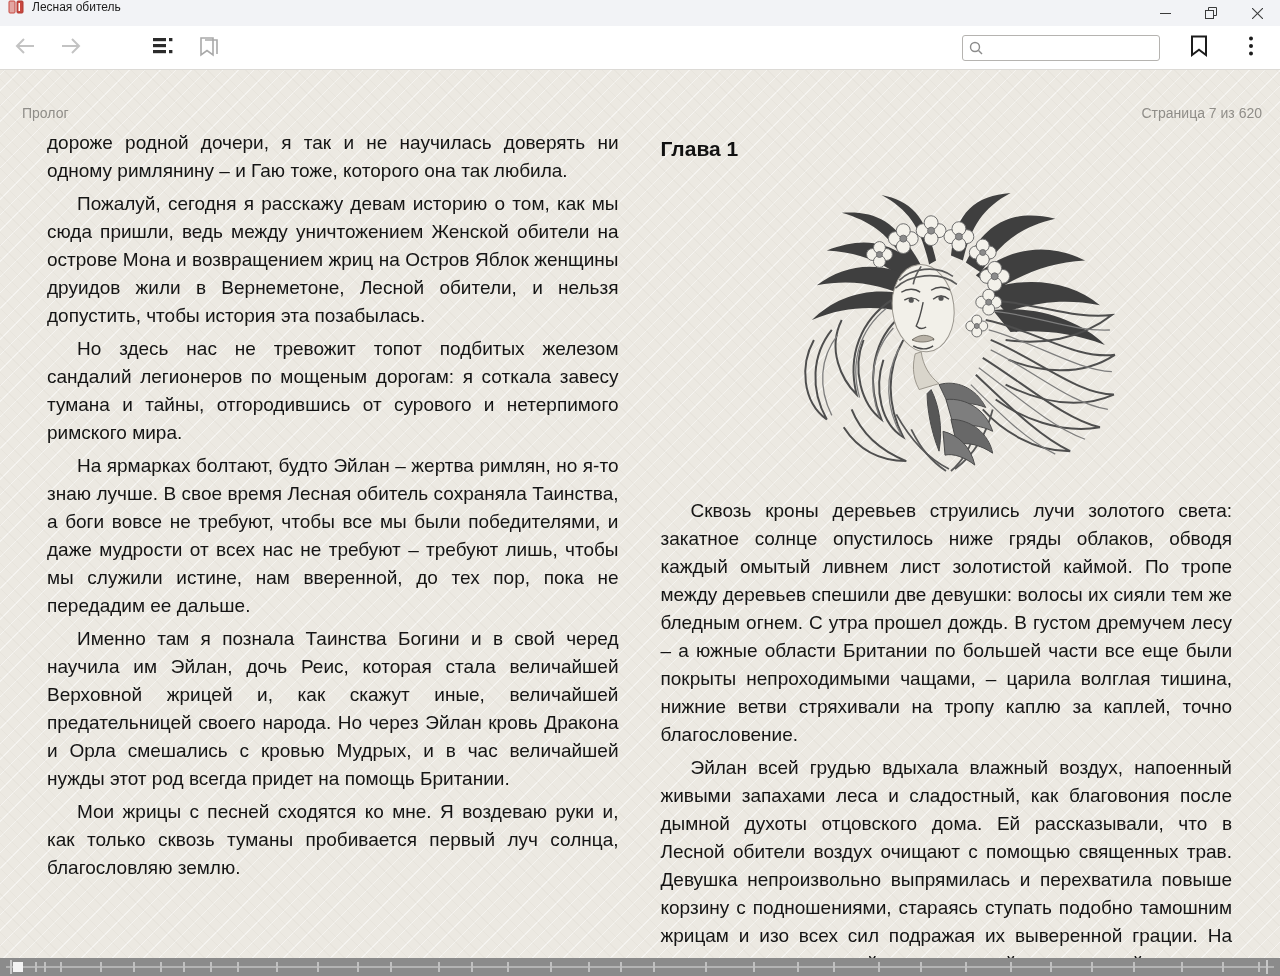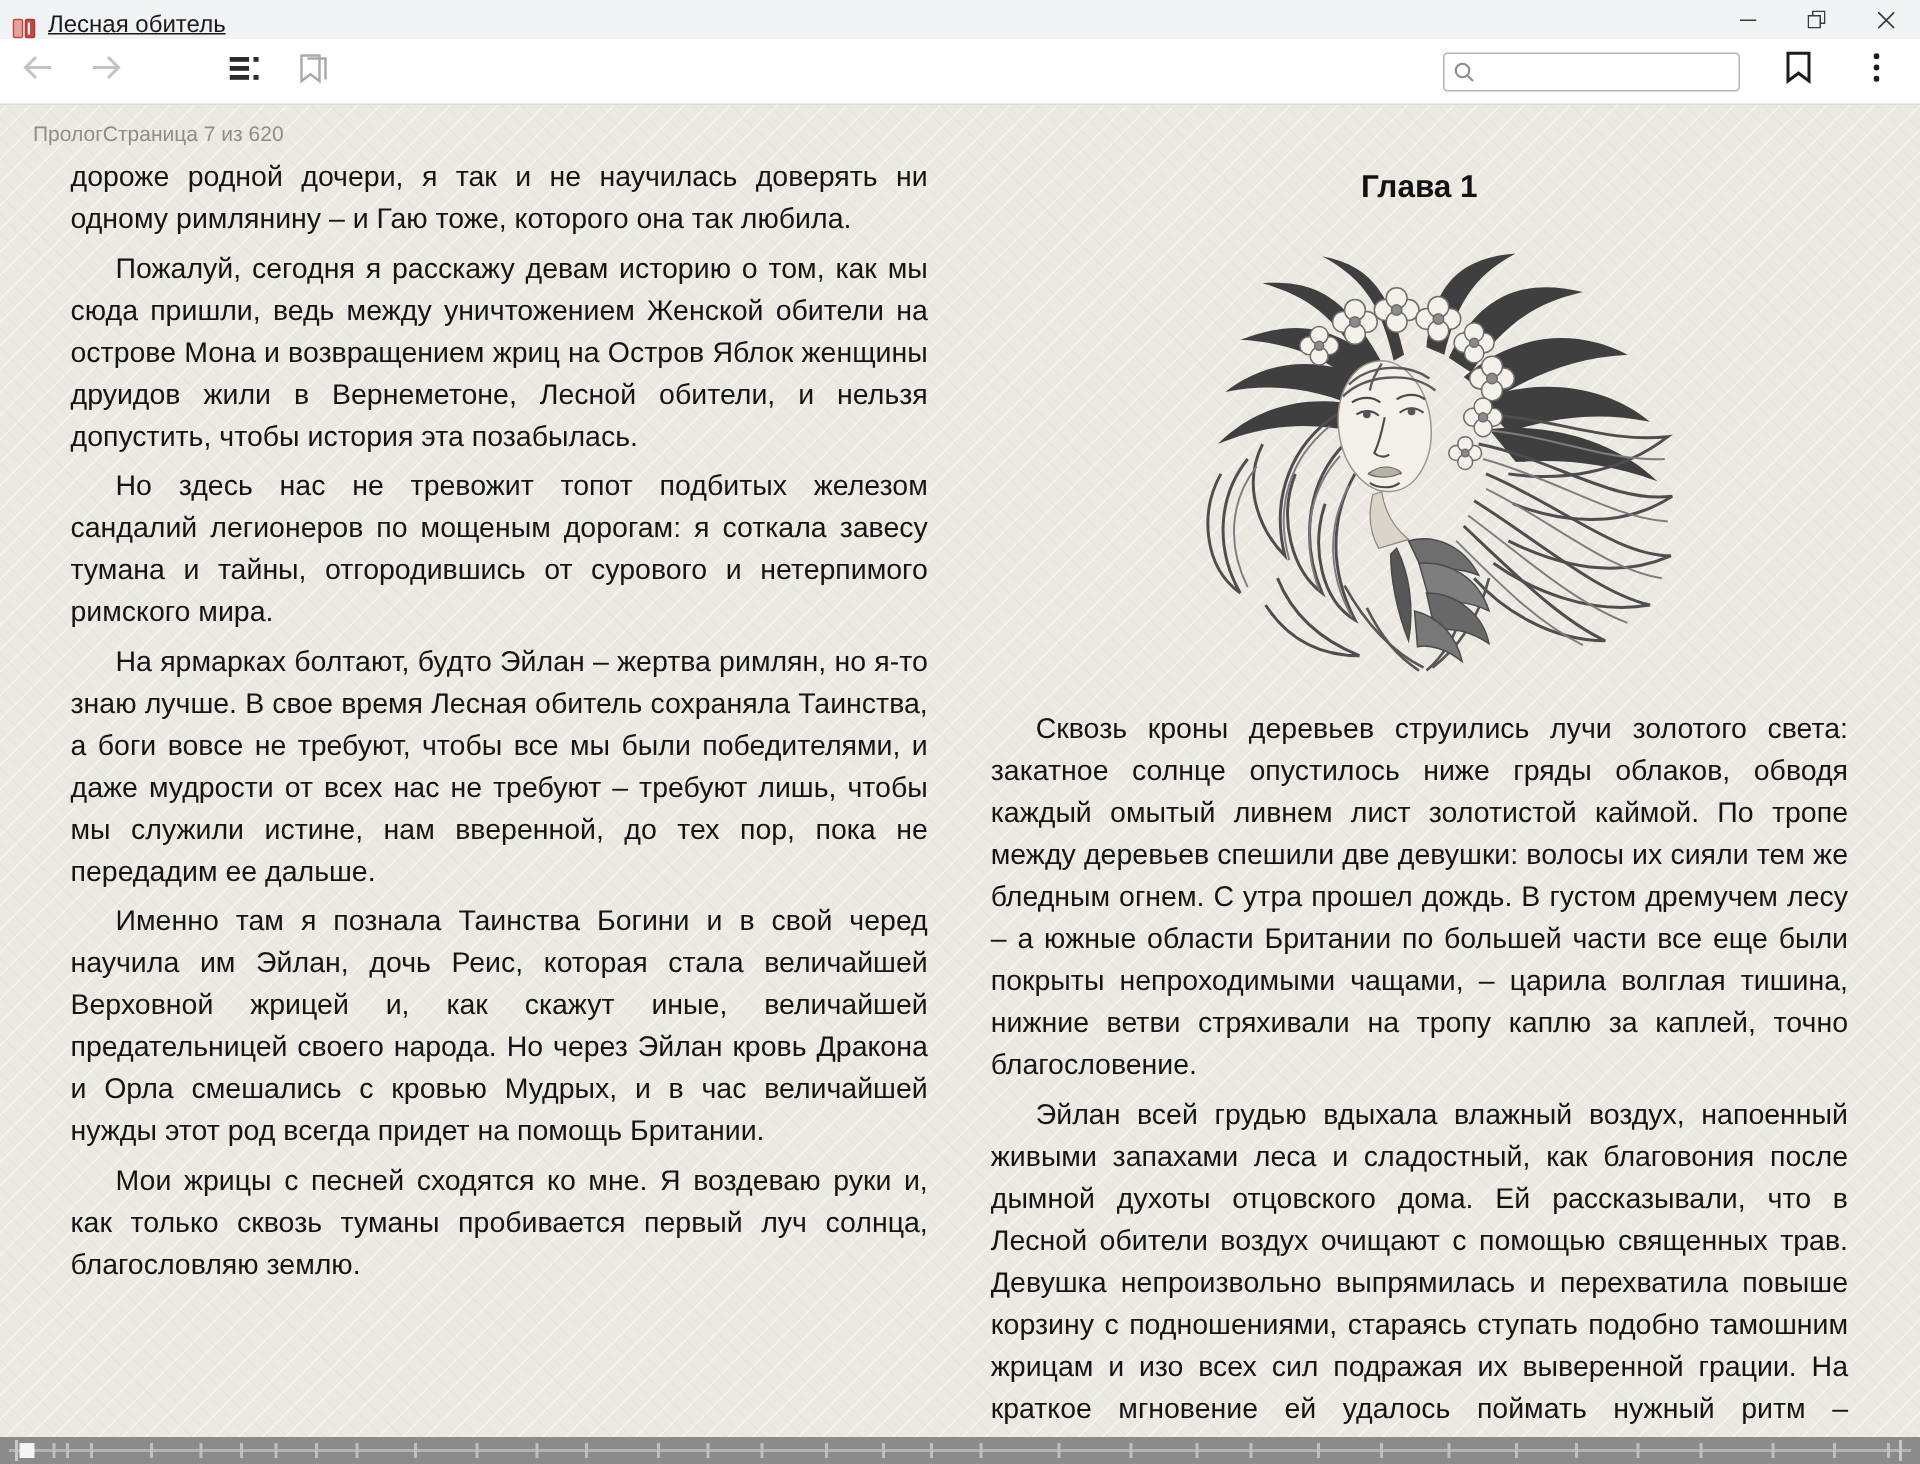--- a/index.html
+++ b/index.html
@@ -1,22 +1,22 @@
 <!DOCTYPE html>
 <html lang="ru"><head>
 <meta charset="utf-8">
 <style>
   * { box-sizing: border-box; margin: 0; padding: 0; }
   html, body { width: 1280px; height: 976px; overflow: hidden; }
   body { font-family: "Liberation Sans", sans-serif; background: #ffffff; position: relative; }
 
   
   .titlebar {
-    height: 26px; background: #f2f3f6; display: flex; align-items: flex-end;
-    padding-left: 8px; font-size: 16px; color: #1a1a1a; text-decoration: underline;
+    height: 26px; background: #f2f3f6; display: flex; align-items: flex-start;
+    padding-left: 8px; font-size: 12px; color: #1a1a1a;
   }
   .app-icon { width: 16px; height: 14px; margin-right: 8px; display: inline-flex; }
   .titlebar-title { flex: 0 0 auto; }
   .titlebar-spacer { flex: 1; }
   .win-btn {
     width: 46px; height: 26px; display: flex; align-items: center; justify-content: center;
     color: #3a3a3a; cursor: default;
   }
   .win-btn svg { display: block; }
 
@@ -44,28 +44,28 @@
 
   
   .paper {
     position: relative; height: 888px; overflow: hidden;
     background-color: #ece9e2;
     background-image:
       repeating-linear-gradient(45deg, rgba(120,110,90,0.035) 0 1px, transparent 1px 9px),
       repeating-linear-gradient(-45deg, rgba(255,255,255,0.5) 0 1px, transparent 1px 11px);
   }
   .page-header {
-    display: flex; 
-    padding: 11px 18px 0 22px; font-size: 14px; color: #8f8d88;
+    display: flex; justify-content: space-between;
+    padding: 11px 18px 0 22px; font-size: 14px; color: #8f8d88; margin-top: 24px;
   }
   .columns { display: flex; padding: 8px 48px 0 47px; column-gap: 42px; }
   .col { width: 573px; font-size: 19px; line-height: 28px; color: #141414; text-align: justify; }
   .col p { text-indent: 30px; margin-top: 5px; }
   .col-left p:first-child { text-indent: 0; margin-top: 0; }
-  .chapter-title { font-size: 21px; font-weight: bold; text-align: center; color: #111; margin-top: 6px; }
+  .chapter-title { font-size: 21px; font-weight: bold; text-align: left; color: #111; margin-top: 6px; }
   .illustration-wrap { display: flex; justify-content: center; margin: 18px 0 22px 0; }
 
   
   .progress-bar {
     position: absolute; left: 0; bottom: 0; width: 1280px; height: 18px;
     background: #8b8b8b;
   }
   .progress-bar .baseline {
     position: absolute; left: 6px; right: 6px; top: 8px; height: 2px; background: #b3b3b3;
   }

